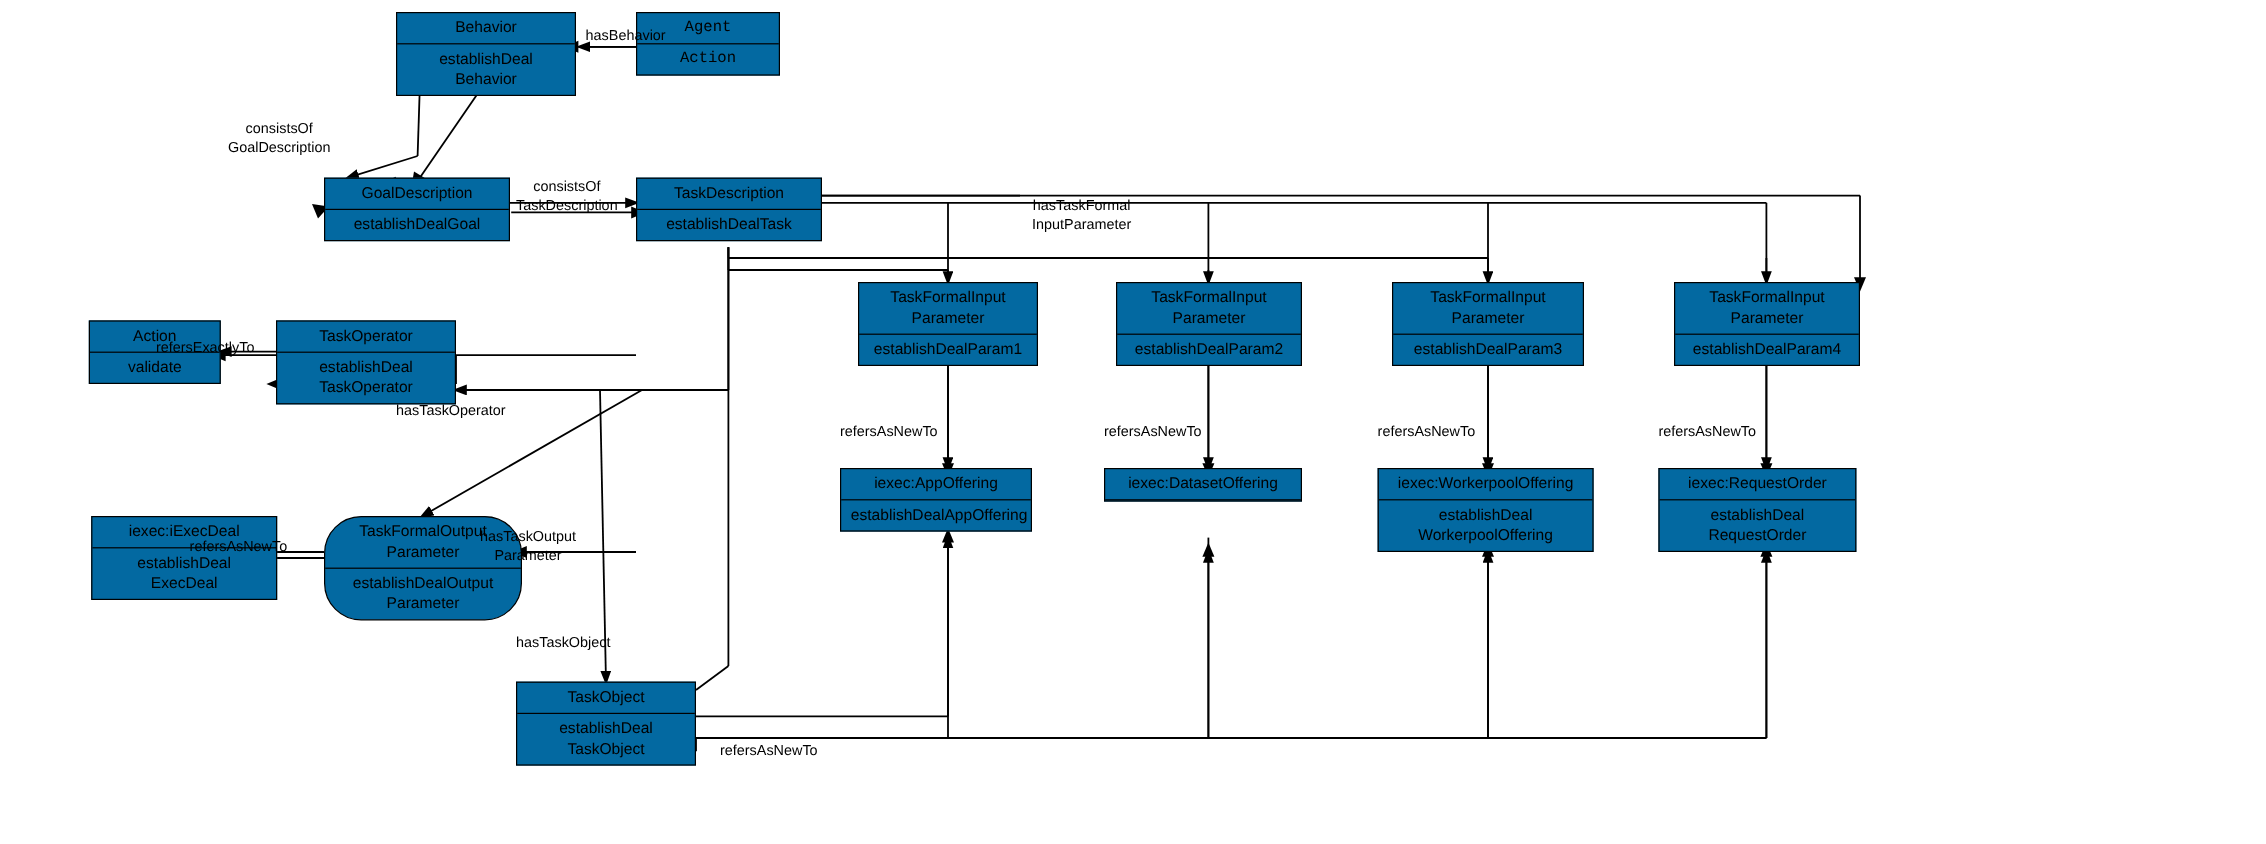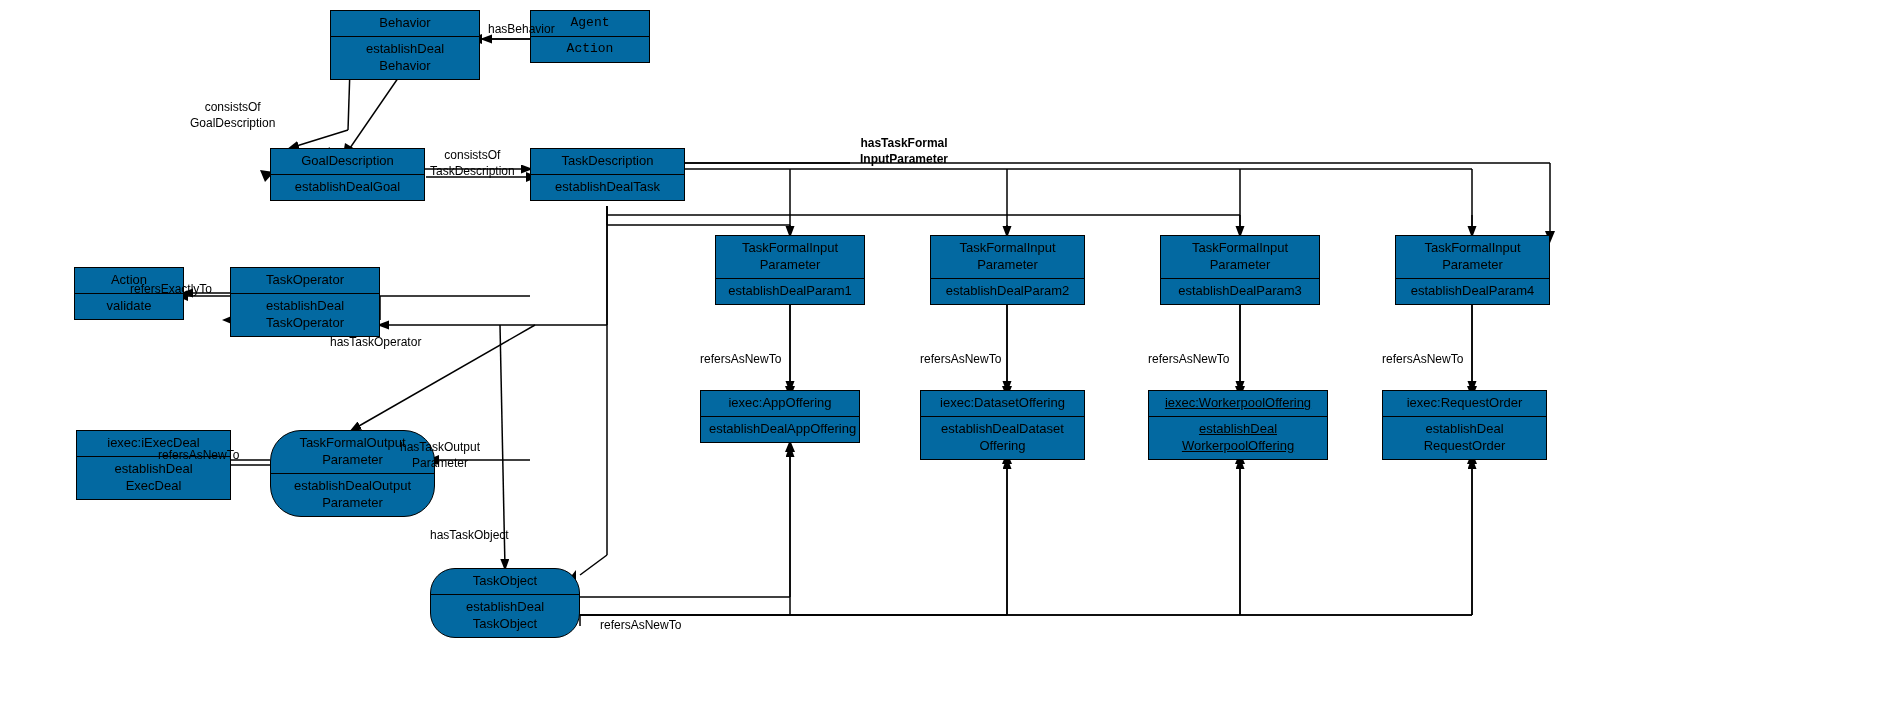--- a/index.html
+++ b/index.html
@@ -253,45 +253,44 @@
     <div class="box-instance">establishDeal<br>ExecDeal</div>
   </div>
 
   <div class="uml-box" style="left:700px;top:390px;width:160px;">
     <div class="box-title">iexec:AppOffering</div>
     <div class="box-instance">establishDealAppOffering</div>
   </div>
 
   <div class="uml-box" style="left:920px;top:390px;width:165px;">
     <div class="box-title">iexec:DatasetOffering</div>
-    <div class="box-instance">establishDealDataset<br>Offering</div>
-  </div>
-
-  <div class="uml-box" style="left:1148px;top:390px;width:180px;text-decoration:underline;">
+  </div>
+
+  <div class="uml-box" style="left:1148px;top:390px;width:180px;">
     <div class="box-title">iexec:WorkerpoolOffering</div>
     <div class="box-instance">establishDeal<br>WorkerpoolOffering</div>
   </div>
 
   <div class="uml-box" style="left:1382px;top:390px;width:165px;">
     <div class="box-title">iexec:RequestOrder</div>
     <div class="box-instance">establishDeal<br>RequestOrder</div>
   </div>
 
-  <div class="uml-box" style="left:430px;top:568px;width:150px;border-radius:25px;">
+  <div class="uml-box" style="left:430px;top:568px;width:150px;">
     <div class="box-title">TaskObject</div>
     <div class="box-instance">establishDeal<br>TaskObject</div>
   </div>
 
   <div class="label" style="left:488px;top:22px;">hasBehavior</div>
 
   <div class="label" style="left:190px;top:100px;">consistsOf<br>GoalDescription</div>
 
   <div class="label" style="left:430px;top:148px;">consistsOf<br>TaskDescription</div>
 
-  <div class="label" style="left:860px;top:136px;font-weight:bold;">hasTaskFormal<br>InputParameter</div>
+  <div class="label" style="left:860px;top:164px;">hasTaskFormal<br>InputParameter</div>
 
   <div class="label" style="left:130px;top:282px;">refersExactlyTo</div>
 
   <div class="label" style="left:330px;top:335px;">hasTaskOperator</div>
 
   <div class="label" style="left:700px;top:352px;">refersAsNewTo</div>
 
   <div class="label" style="left:920px;top:352px;">refersAsNewTo</div>
 
   <div class="label" style="left:1148px;top:352px;">refersAsNewTo</div>

